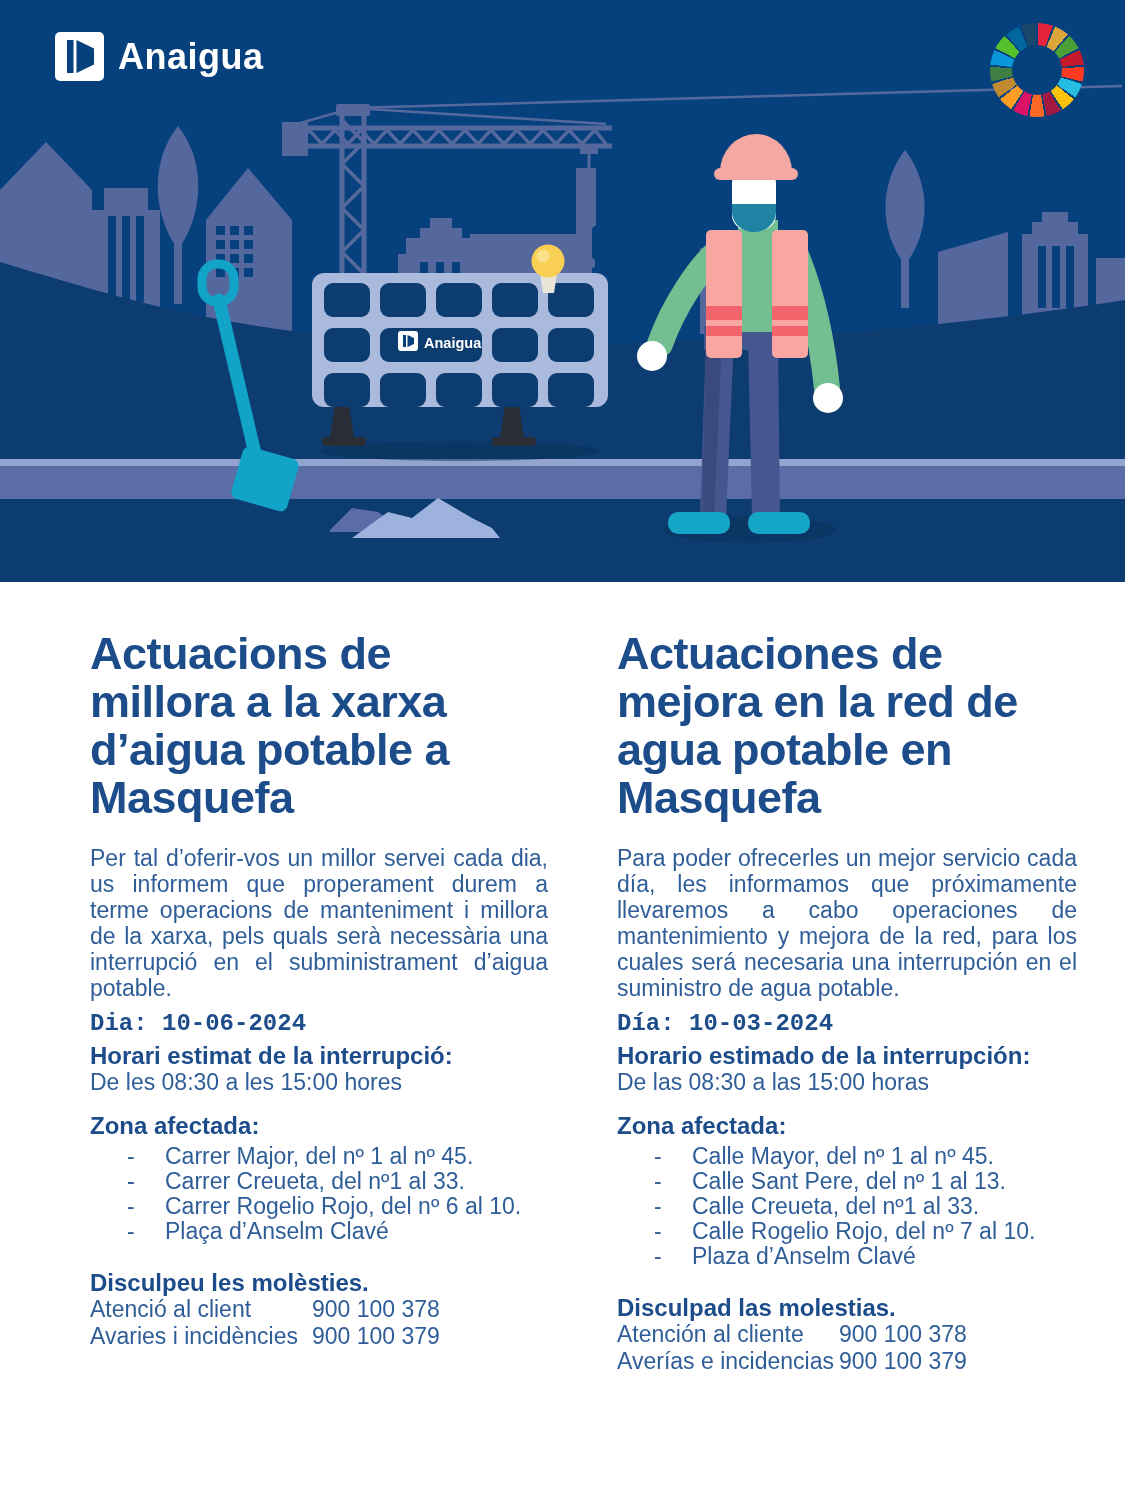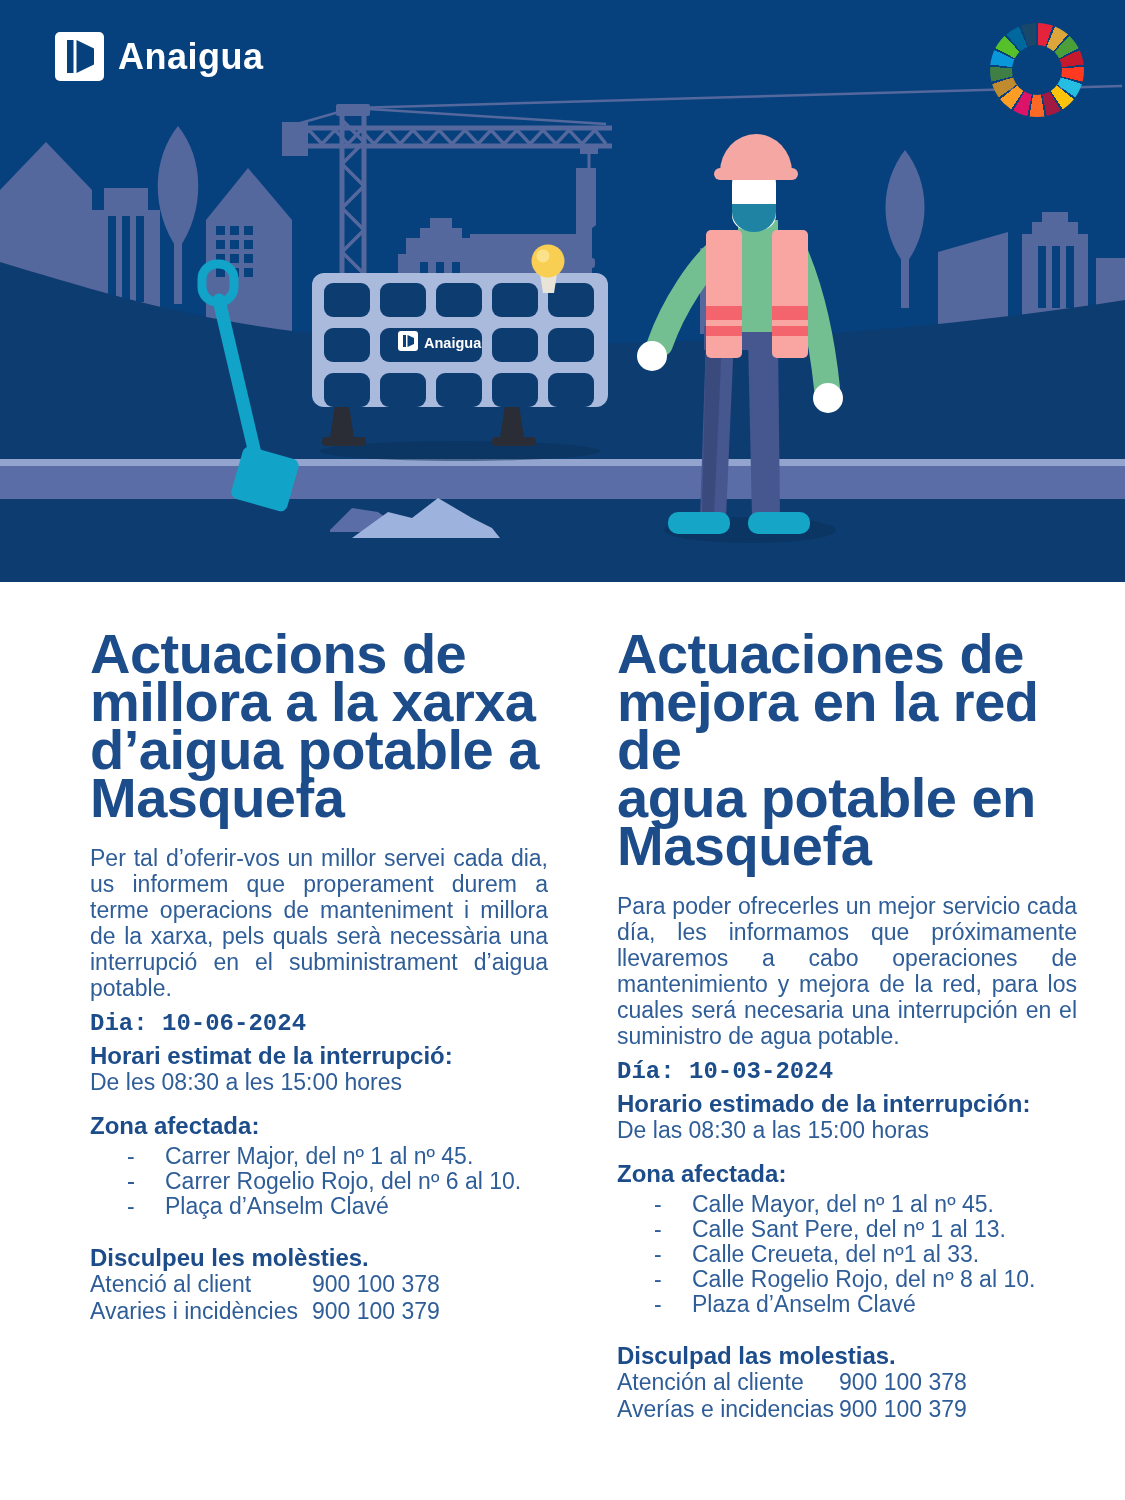--- a/index.html
+++ b/index.html
@@ -18,21 +18,21 @@
   .hero svg{position:absolute;left:0;top:0;}
   .brand{position:absolute;left:55px;top:32px;display:flex;align-items:center;gap:14px;}
   .brand-box{width:49px;height:49px;background:var(--white);border-radius:5px;position:relative;flex:0 0 auto;}
   .brand-name{color:var(--white);font-size:36px;font-weight:bold;letter-spacing:.5px;}
   .sdg{position:absolute;left:990px;top:23px;width:94px;height:94px;border-radius:50%;}
   .sdg-hole{position:absolute;left:22px;top:22px;width:50px;height:50px;border-radius:50%;background:var(--sky);}
   
   .col{position:absolute;top:630px;color:var(--body);}
   .col-left{left:90px;width:458px;}
   .col-right{left:617px;width:460px;}
-  .title{font-size:56px;line-height:48px;font-weight:bold;color:var(--title);
+  .title{font-size:45px;line-height:48px;font-weight:bold;color:var(--title);
          white-space:pre-line;letter-spacing:-.5px;}
   .para{margin-top:23px;font-size:23px;line-height:26px;text-align:justify;}
   .date{margin-top:10px;font-size:24px;line-height:26px;font-weight:bold;color:var(--title);font-family:Liberation Mono, monospace;}
   .sched{margin-top:6px;}
   .sched-label,.zone-label,.apology{font-size:24px;line-height:26px;font-weight:bold;color:var(--title);}
   .sched-value{font-size:23px;line-height:26px;}
   .zone{margin-top:18px;}
   .streets{list-style:none;margin-top:5px;}
   .street{position:relative;font-size:23px;line-height:25px;padding-left:75px;}
   .street .dash{position:absolute;left:37px;top:0;}
@@ -218,21 +218,21 @@
     <p class="date">Dia: 10-06-2024</p>
     <div class="sched">
       <div class="sched-label">Horari estimat de la interrupció:</div>
       <div class="sched-value">De les 08:30 a les 15:00 hores</div>
     </div>
     <div class="zone">
       <div class="zone-label">Zona afectada:</div>
       <ul class="streets">
         <li class="street"><span class="dash">-</span><span>Carrer Major, del nº 1 al nº 45.</span></li>
         <li class="street"><span class="dash">-</span></li>
-        <li class="street"><span class="dash">-</span></li>
+        <li class="street"><span class="dash">-</span><span>Carrer Creueta, del nº1 al 33.</span></li>
         <li class="street"><span class="dash">-</span><span>Carrer Rogelio Rojo, del nº 6 al 10.</span></li>
         <li class="street"><span class="dash">-</span><span>Plaça d’Anselm Clavé</span></li>
       </ul>
     </div>
     <p class="apology">Disculpeu les molèsties.</p>
     <div class="contacts">
       <div class="contact-row">
         <span class="contact-label">Atenció al client</span><span class="contact-phone">900 100 378</span>
       </div>
       <div class="contact-row">
@@ -251,21 +251,21 @@
     <div class="sched">
       <div class="sched-label">Horario estimado de la interrupción:</div>
       <div class="sched-value">De las 08:30 a las 15:00 horas</div>
     </div>
     <div class="zone">
       <div class="zone-label">Zona afectada:</div>
       <ul class="streets">
         <li class="street"><span class="dash">-</span><span>Calle Mayor, del nº 1 al nº 45.</span></li>
         <li class="street"><span class="dash">-</span><span>Calle Sant Pere, del nº 1 al 13.</span></li>
         <li class="street"><span class="dash">-</span><span>Calle Creueta, del nº1 al 33.</span></li>
-        <li class="street"><span class="dash">-</span><span>Calle Rogelio Rojo, del nº 8 al 10.</span></li>
+        <li class="street"><span class="dash">-</span><span>Calle Rogelio Rojo, del nº 7 al 10.</span></li>
         <li class="street"><span class="dash">-</span><span>Plaza d’Anselm Clavé</span></li>
       </ul>
     </div>
     <p class="apology">Disculpad las molestias.</p>
     <div class="contacts">
       <div class="contact-row">
         <span class="contact-label">Atención al cliente</span><span class="contact-phone">900 100 378</span>
       </div>
       <div class="contact-row">
         <span class="contact-label">Averías e incidencias</span><span class="contact-phone">900 100 379</span>

